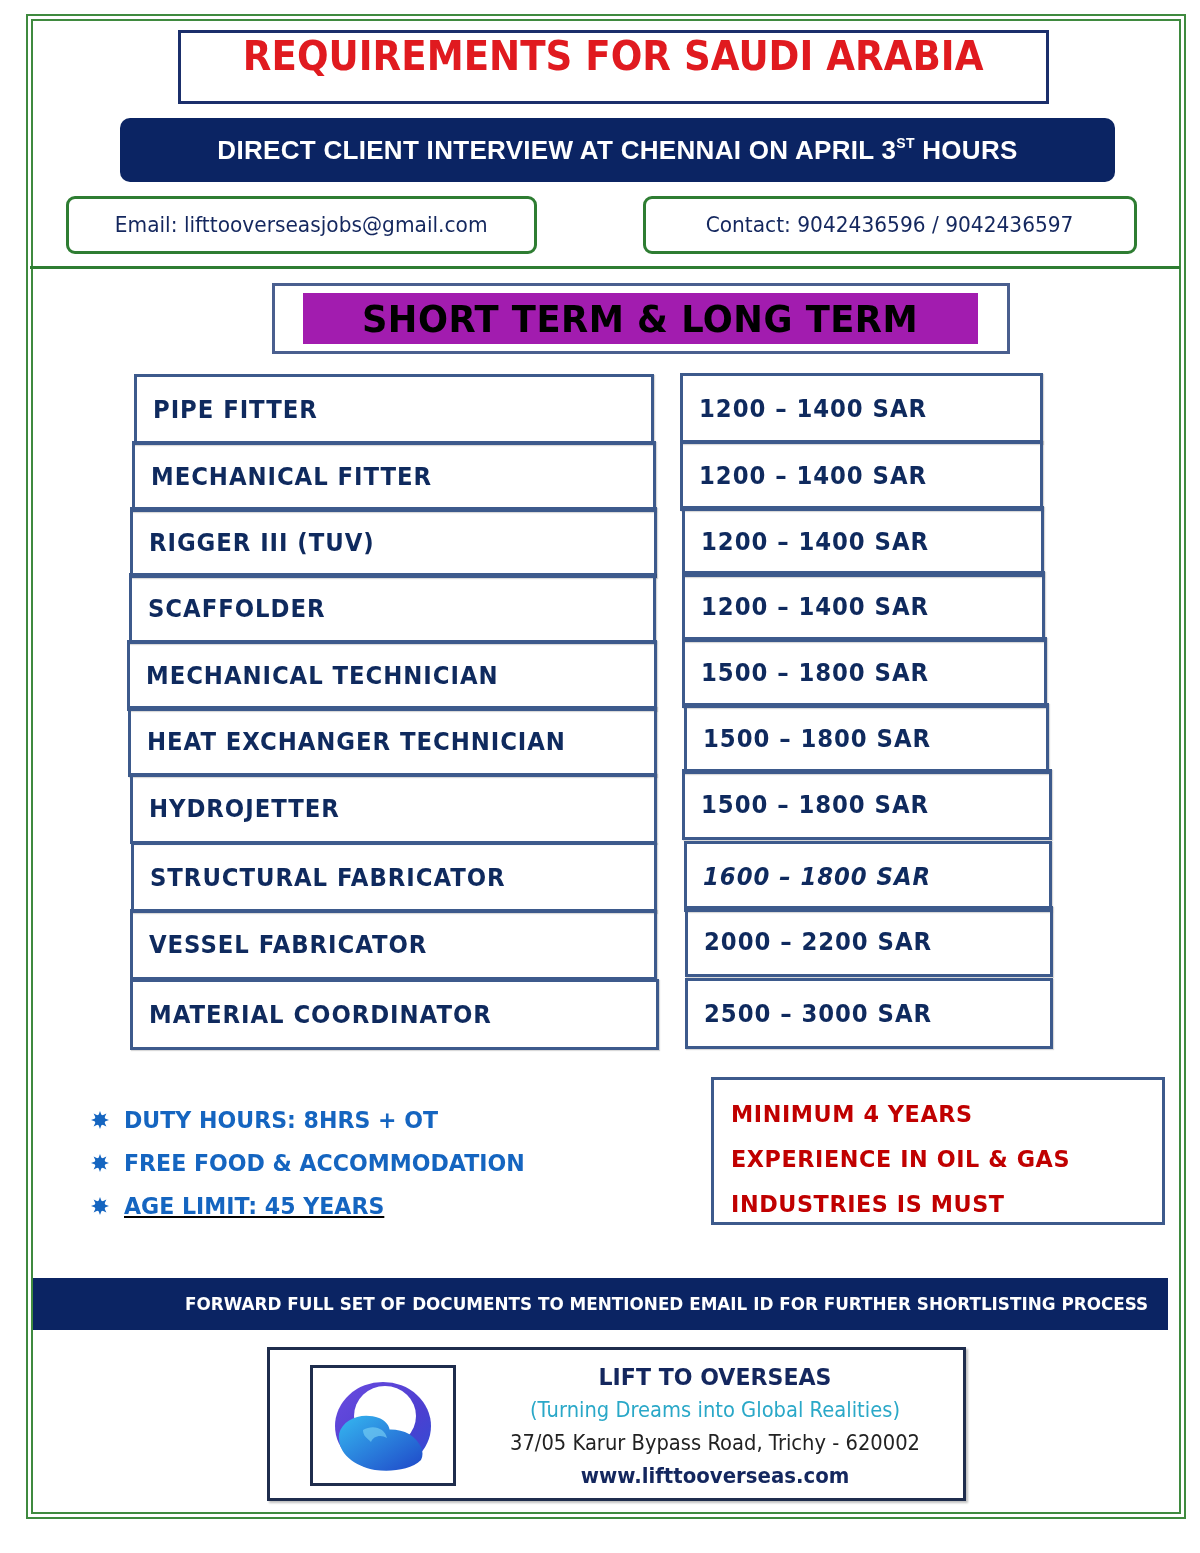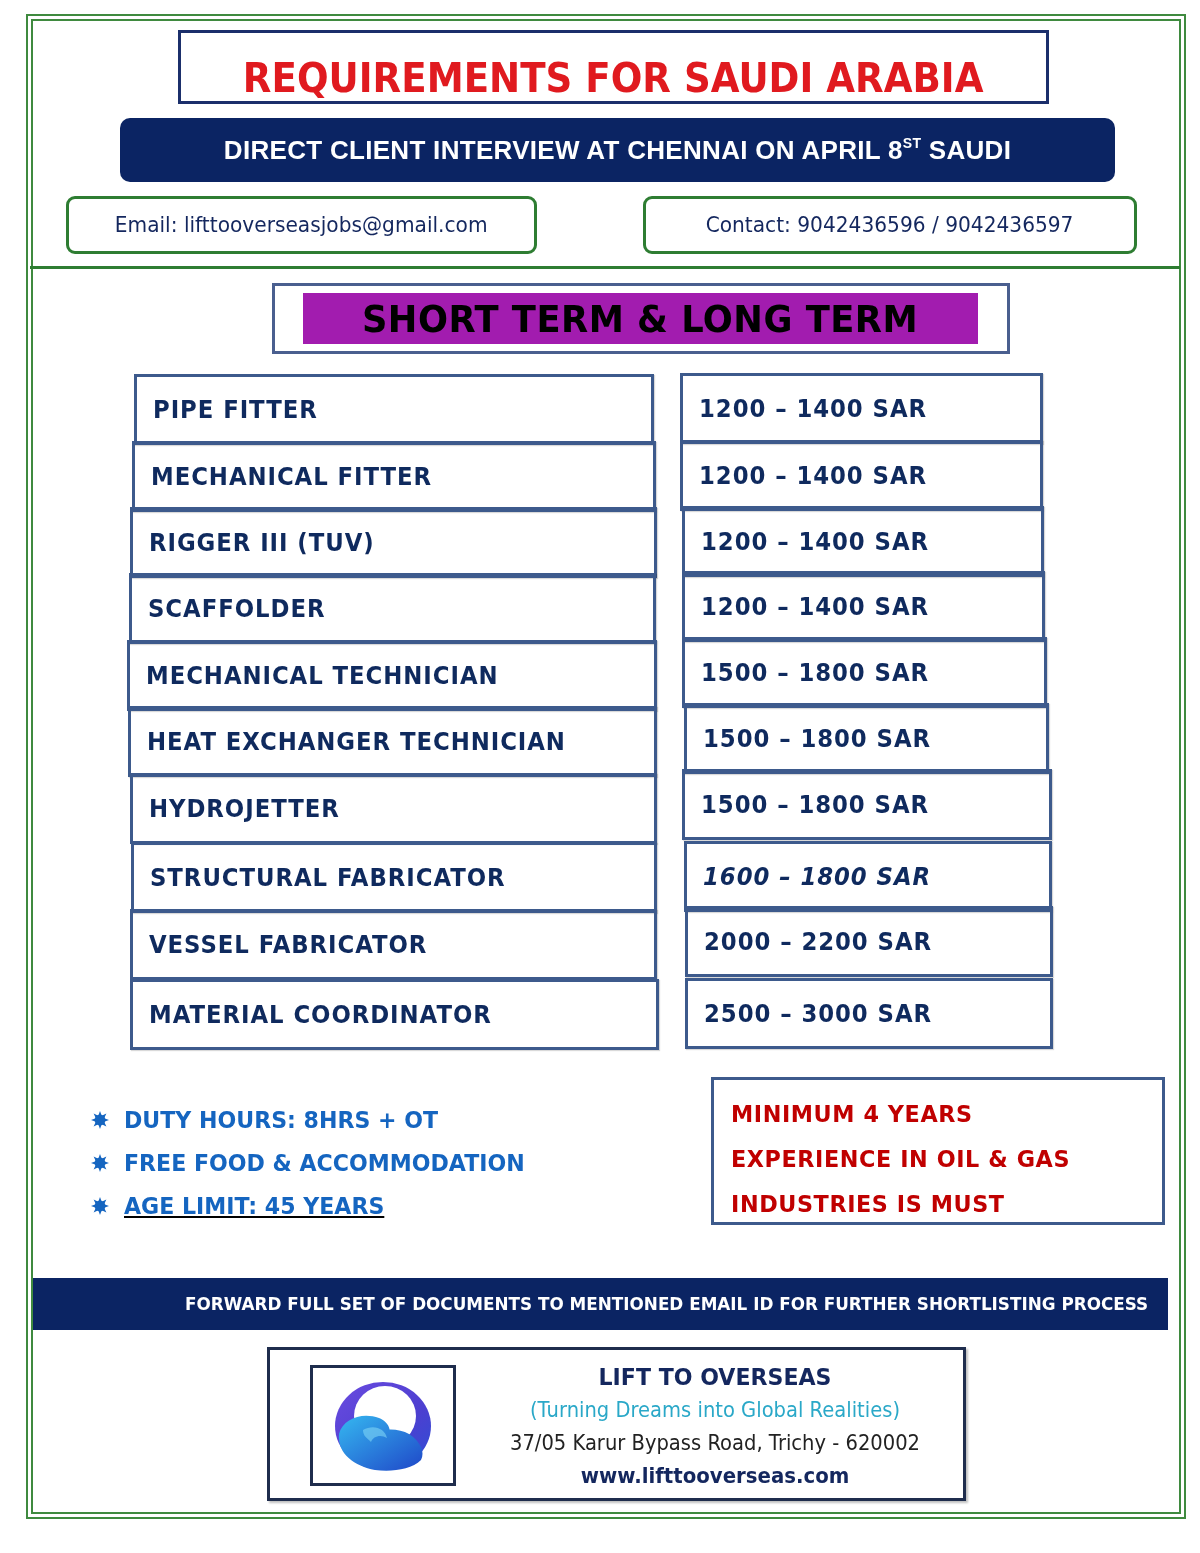--- a/index.html
+++ b/index.html
@@ -2,21 +2,21 @@
 <html><head>
 <meta charset="utf-8">
 <style>
   html, body { margin: 0; padding: 0; background: #ffffff; }
   body { width: 1200px; height: 1553px; position: relative; overflow: hidden; font-family: "Liberation Sans", sans-serif; }
   .abs { position: absolute; box-sizing: border-box; }
 
   .outer-border { left: 26px; top: 14px; width: 1160px; height: 1505px; border: 2px solid #3f8a3f; }
   .inner-border { left: 31px; top: 19px; width: 1150px; height: 1495px; border: 2px solid #3f8a3f; }
 
-  .title-box { left: 178px; top: 30px; width: 871px; height: 74px; border: 3px solid #1b2f6b; display:flex; align-items:flex-end; justify-content:center; }
+  .title-box { left: 178px; top: 30px; width: 871px; height: 74px; border: 3px solid #1b2f6b; display:flex; align-items:flex-start; justify-content:center; }
   .title-text { color: #e01a1f; font-family: "DejaVu Sans", sans-serif; font-weight: bold; font-size: 40px; letter-spacing: 0px; transform: scaleX(0.93); white-space: nowrap; }
 
   .banner { left: 120px; top: 118px; width: 995px; height: 64px; background: #0b2463; border-radius: 10px; display:flex; align-items:center; justify-content:center; }
   .banner-text { color: #fff; font-family: "Liberation Sans", sans-serif; font-weight: bold; font-size: 26px; white-space: nowrap; letter-spacing: 0.3px; }
   .banner-text sup { font-size: 14px; vertical-align: 11px; }
 
   .contact-box { top: 196px; height: 58px; border: 3px solid #2e7d32; border-radius: 9px; display:flex; align-items:center; justify-content:center; }
   .email-box { left: 66px; width: 471px; }
   .phone-box { left: 643px; width: 494px; }
   .contact-text { color: #14275e; font-family: "DejaVu Sans", sans-serif; font-size: 21px; white-space: nowrap; transform: scaleX(0.96); }
@@ -52,21 +52,21 @@
 <body>
 
 <div class="abs outer-border"></div>
 <div class="abs inner-border"></div>
 
 <div class="abs title-box">
   <span class="title-text">REQUIREMENTS FOR SAUDI ARABIA</span>
 </div>
 
 <div class="abs banner">
-  <span class="banner-text"><span>DIRECT CLIENT INTERVIEW AT CHENNAI ON APRIL 8</span><sup>ST</sup><span> SAUDI</span></span>
+  <span class="banner-text"><span>DIRECT CLIENT INTERVIEW AT CHENNAI ON APRIL 3</span><sup>ST</sup><span> HOURS</span></span>
 </div>
 
 <div class="abs contact-box email-box">
   <span class="contact-text">Email: lifttooverseasjobs@gmail.com</span>
 </div>
 <div class="abs contact-box phone-box">
   <span class="contact-text">Contact: 9042436596 / 9042436597</span>
 </div>
 
 <div class="abs rule"></div>

